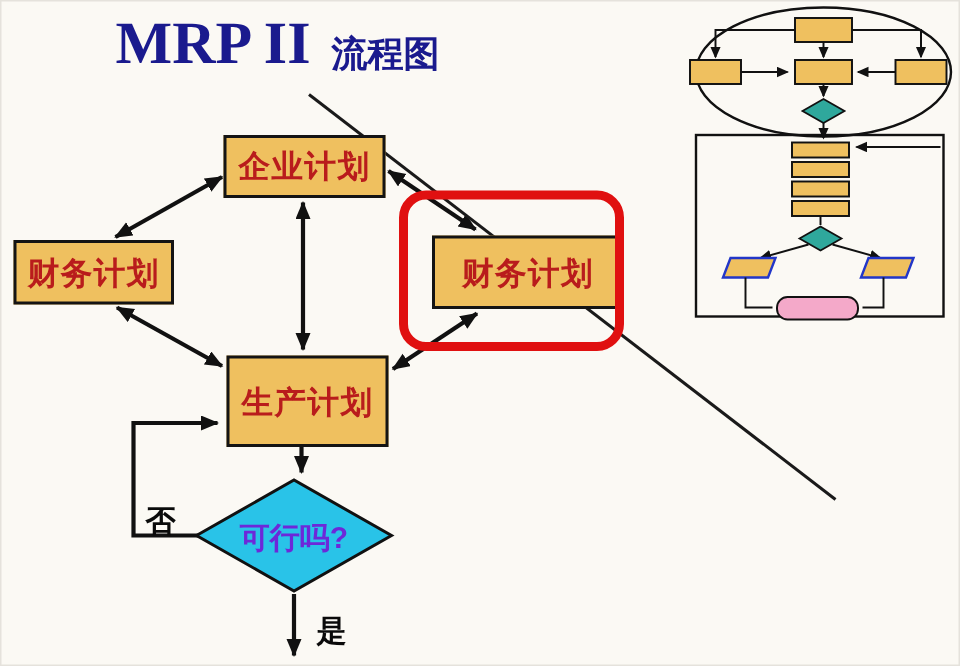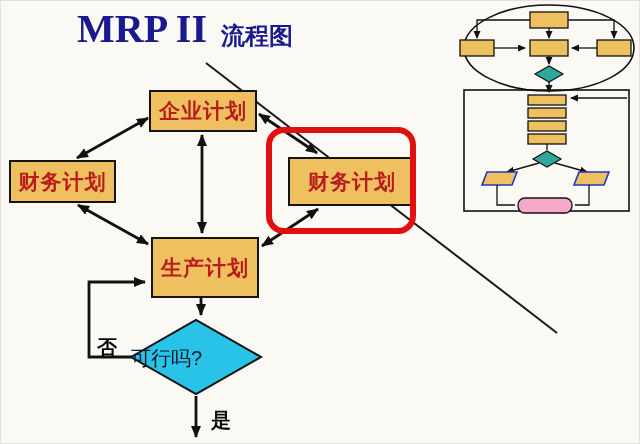--- a/index.html
+++ b/index.html
@@ -6,22 +6,22 @@
   html,body{width:640px;height:444px}
   body{font-family:"Liberation Sans",sans-serif;background:#fff}
   #canvas{position:relative;width:640px;height:444px;background:var(--background,#FBF9F4);overflow:hidden;border:1px solid #e5e2dc}
   svg.layer{position:absolute;left:0;top:0;z-index:1}
   .node{position:absolute;z-index:2;display:flex;align-items:center;justify-content:center;
         background:var(--box-fill,#EFC05F);border:2px solid #141414;font-weight:bold;
         font-size:21px;color:#b91c1c;letter-spacing:1px}
   #highlight{position:absolute;z-index:3;left:265px;top:126px;width:150px;height:107px;
         border:6px solid var(--highlight-red,#E01010);border-radius:18px}
   .freelabel{position:absolute;z-index:4;font-weight:bold;font-size:20px;color:#0a0a0a}
-  #decision-label{position:absolute;z-index:4;left:130px;top:344px;width:130px;text-align:left;
-        font-weight:normal;font-size:20px;color:#0f172a}
+  #decision-label{position:absolute;z-index:4;left:130px;top:344px;width:130px;text-align:center;
+        font-weight:bold;font-size:20px;color:#6d28d9}
   .title{position:absolute;left:76px;top:4px;z-index:4;display:flex;align-items:flex-end;gap:14px;
         color:var(--title-color,#1A1A8E)}
   .title-en{font-family:"Liberation Serif",serif;font-weight:bold;font-size:40px}
   .title-cn{font-family:"Liberation Serif",serif;font-weight:bold;font-size:24px}
   
   .edge{stroke:#111;stroke-width:2.8;fill:none}
   .thin{stroke:#111;stroke-width:1.3;fill:none}
   .outline{stroke:#111;stroke-width:1.6;fill:none}
   .tanbox{fill:var(--box-fill,#EFC05F);stroke:#111;stroke-width:1.3}
   .teal{fill:var(--mini-diamond-fill,#2FA89C);stroke:#111;stroke-width:1.2}

